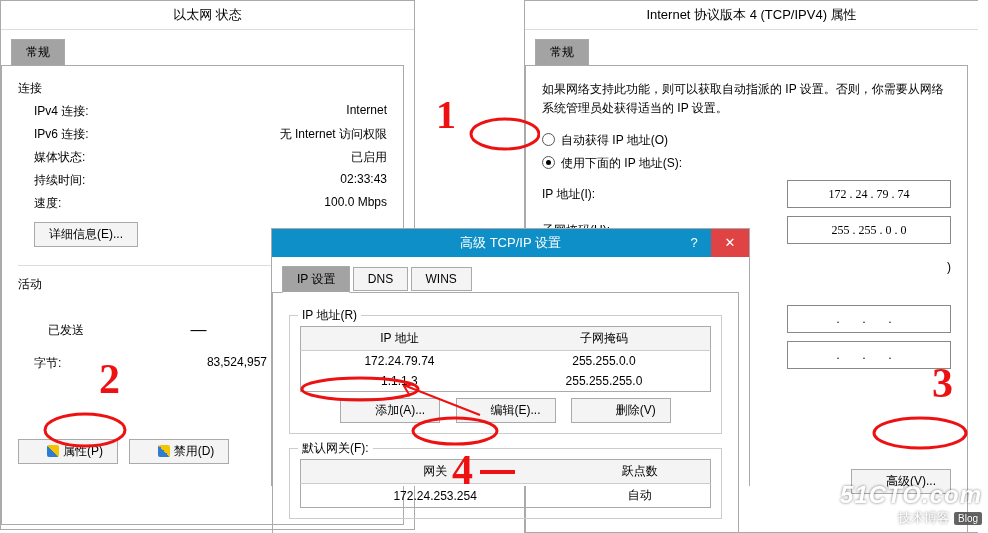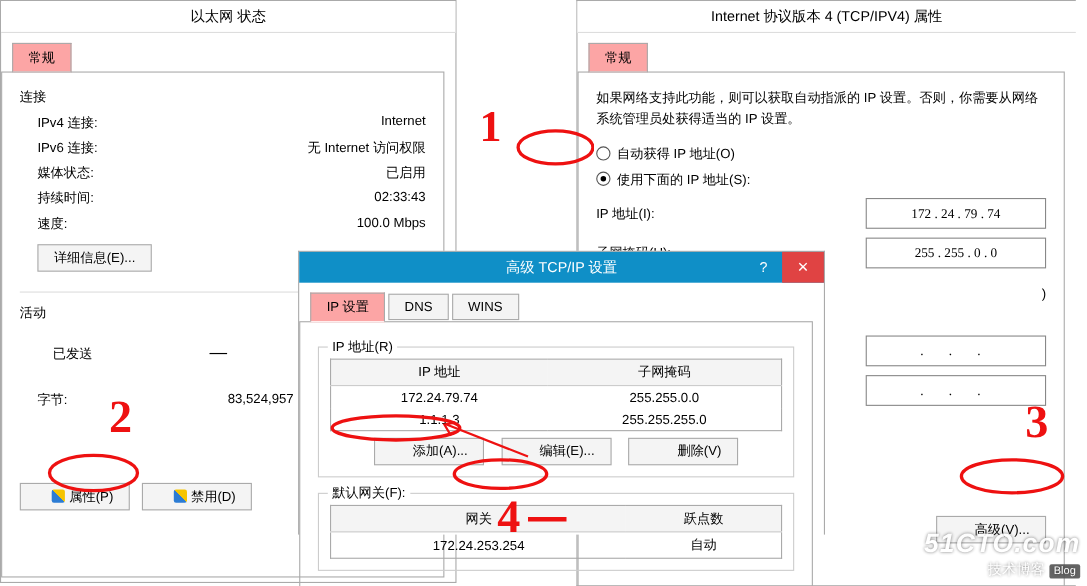--- a/index.html
+++ b/index.html
@@ -2,21 +2,21 @@
 <html><head>
 <meta charset="utf-8">
 <style>
 html,body{margin:0;padding:0;font-family:"Microsoft YaHei","Segoe UI",Tahoma,sans-serif;font-size:12px;color:#000;background:#fff;width:988px;height:533px;overflow:hidden;position:relative}
 .win{position:absolute;background:#fff;border:1px solid #aaa;box-sizing:border-box}
 .titlebar{height:28px;line-height:28px;background:#fff;border-bottom:1px solid #ddd;text-align:center;font-size:13px;position:relative}
 .titlebar.blue{background:#0f8fc7;color:#fff;border-bottom:none}
 .titlebar .help{position:absolute;right:40px;top:0;width:30px;text-align:center;cursor:default}
 .titlebar .close{position:absolute;right:0;top:0;width:38px;height:28px;background:#e04343;color:#fff;text-align:center;line-height:28px}
 .tabstrip{padding:8px 10px 0 10px}
-.tab{display:inline-block;padding:4px 14px;border:1px solid #aaa;border-bottom:1px solid #fff;background:#fca5a5;position:relative;top:1px;margin-right:-1px}
+.tab{display:inline-block;padding:4px 14px;border:1px solid #aaa;border-bottom:1px solid #fff;background:#a3a3a3;position:relative;top:1px;margin-right:-1px}
 .tab.inactive{background:#f4f4f4;border-bottom:1px solid #aaa}
 .panel{margin:0 10px 10px 0;border:1px solid #aaa;padding:14px 16px}
 .row{display:flex;justify-content:space-between;margin:6px 0}
 .lbl{color:#000}
 .btn{display:inline-block;border:1px solid #aaa;background:#f4f4f4;padding:3px 14px;min-width:70px;text-align:right;cursor:default}
 .shield{display:inline-block;width:12px;height:12px;background:linear-gradient(45deg,#2c7cd4 50%,#f5c400 50%);border-radius:2px;margin-right:4px;vertical-align:-2px}
 .group{border:1px solid #ccc;margin:8px 0;padding:10px;position:relative}
 .group>legend,.group>.legend{position:absolute;top:-9px;left:8px;background:#fff;padding:0 4px;font-size:12px}
 .tbl{border:1px solid #aaa;width:100%;border-collapse:collapse}
 .tbl th,.tbl td{text-align:center;padding:3px 8px;font-weight:normal}
@@ -83,21 +83,21 @@
         </div>
       <div class="row">
           <span>速度:</span>
           <span>100.0 Mbps</span>
         </div>
       <div style="margin-top:10px"><span class="btn">详细信息(E)...</span></div>
     </div>
 
     <div style="border-top:1px solid #ddd;margin:18px 0 10px 0"></div>
     <div class="lbl">活动</div>
-    <div style="display:flex;align-items:center;justify-content:space-between;padding:10px 30px 0 30px">
+    <div style="display:flex;align-items:flex-end;justify-content:space-between;padding:10px 30px 0 30px">
       <span>已发送</span>
       <span style="font-size:16px">—</span>
       <span class="pcicon"></span>
     </div>
     <div class="row" style="padding:10px 0 0 16px">
       <span>字节:</span>
       <span style="margin-right:120px">83,524,957</span>
     </div>
 
     <div style="position:absolute;left:16px;bottom:60px">

